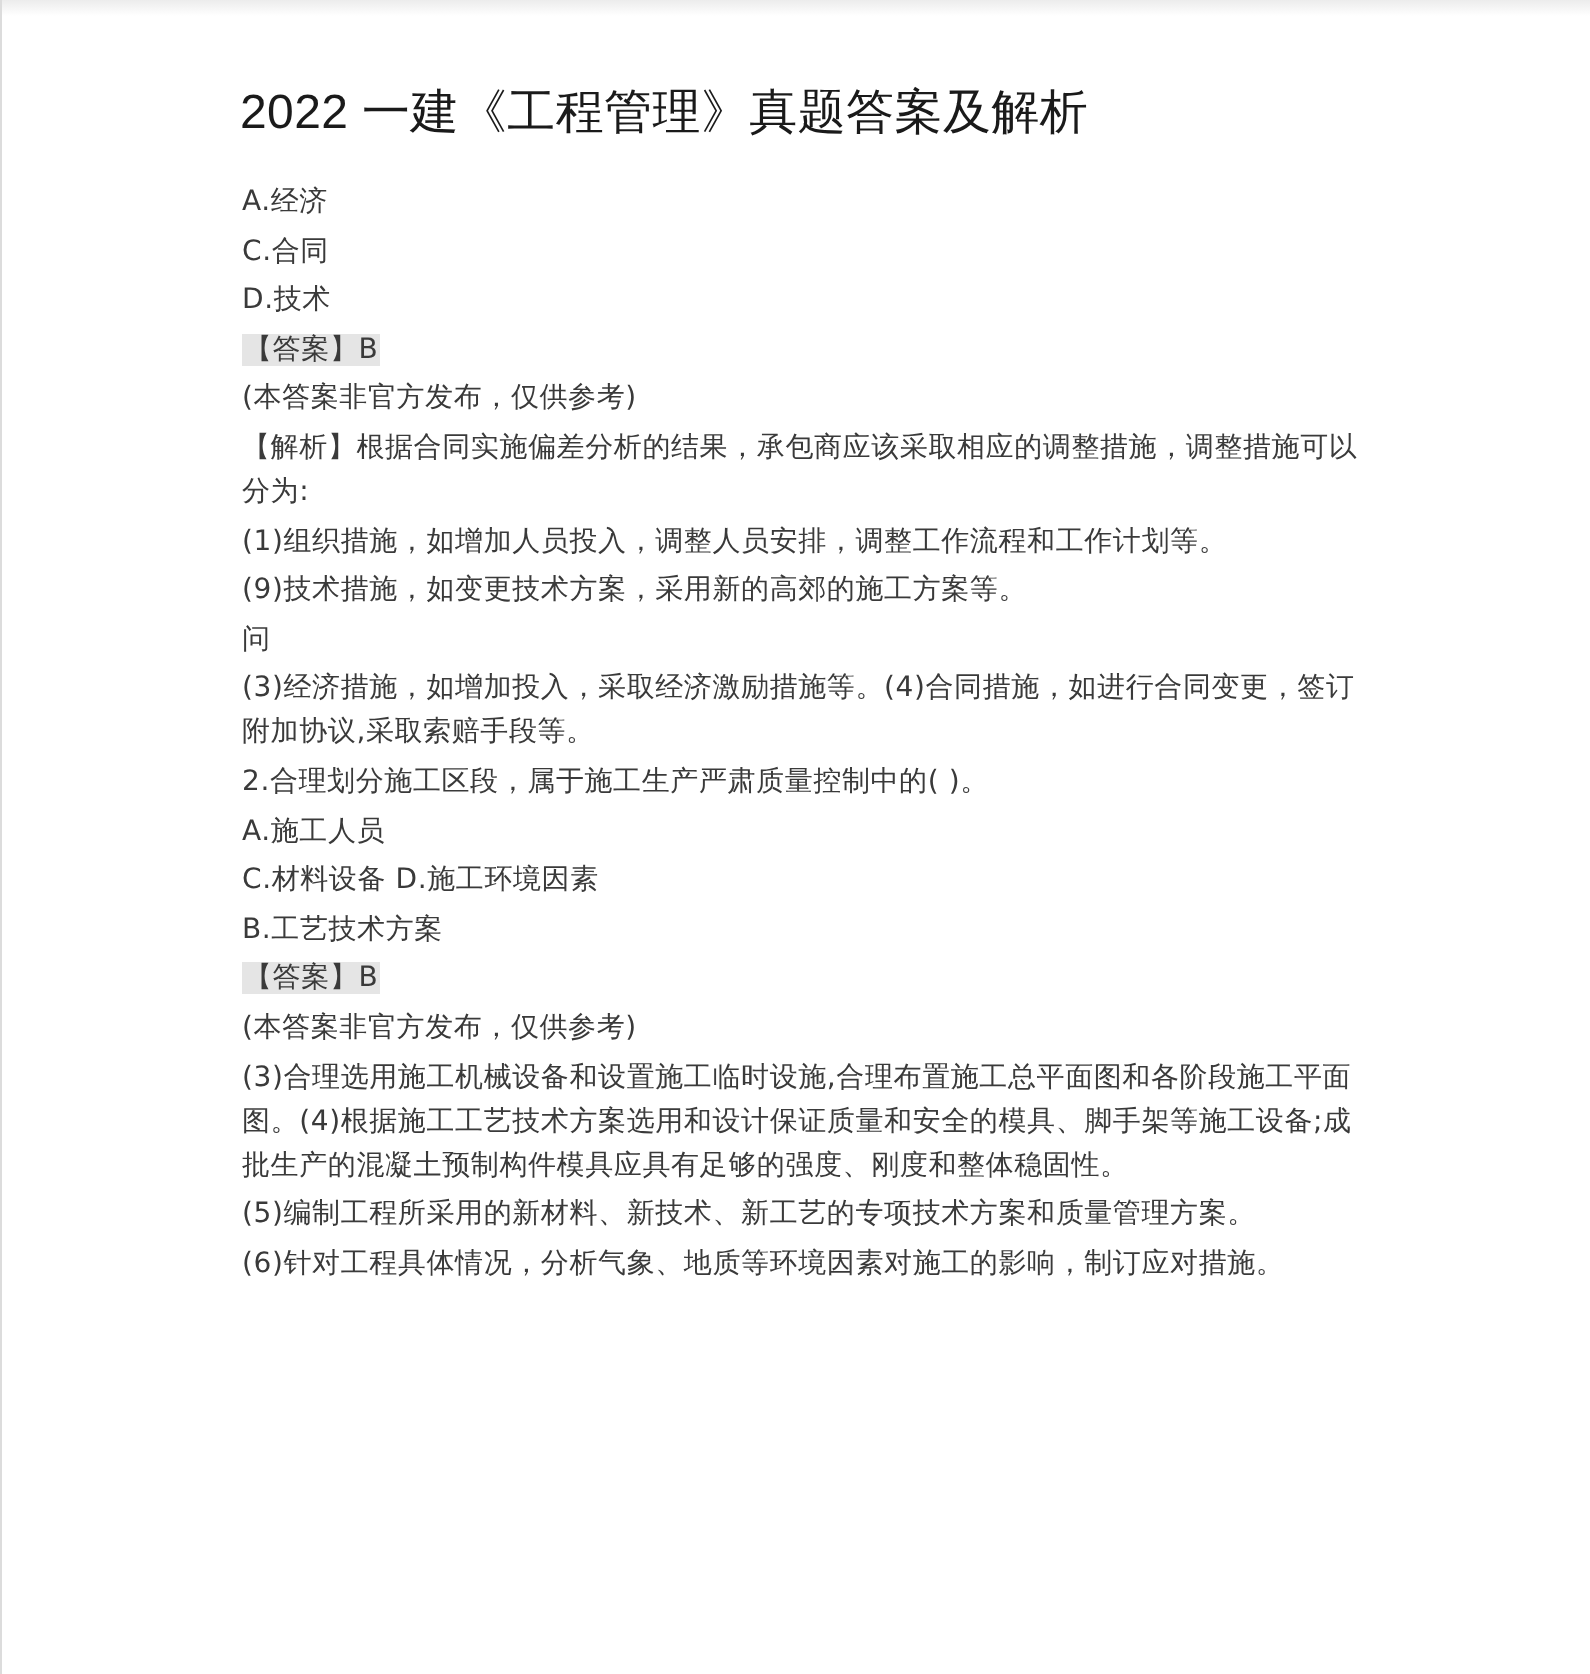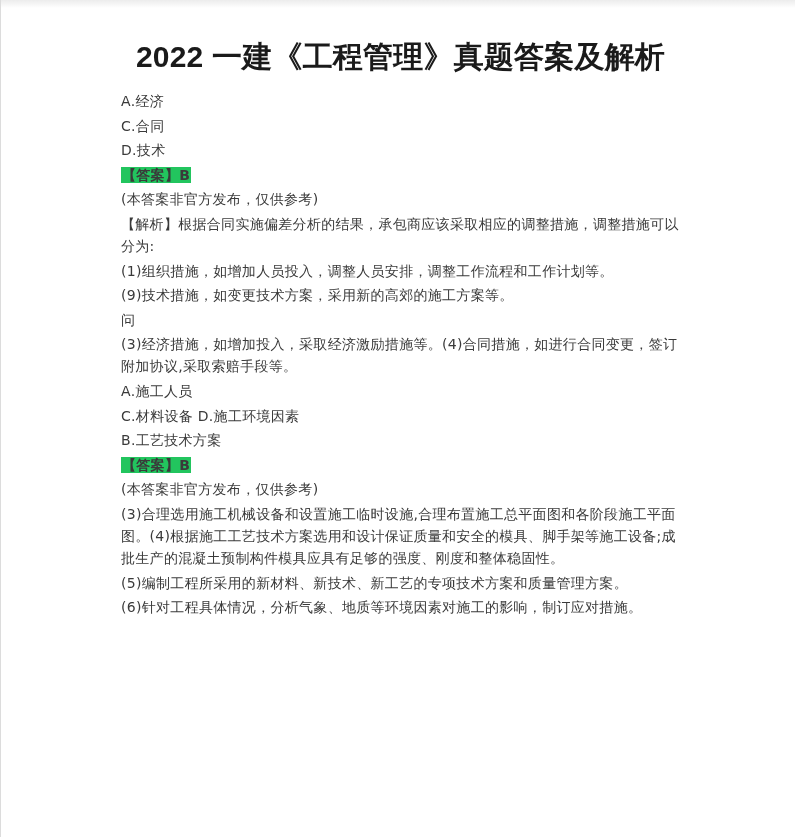--- a/index.html
+++ b/index.html
@@ -32,40 +32,38 @@
       background: linear-gradient(#ececec, #ffffff);
     }
     .content {
       position: absolute;
       left: 120px;
       top: 38px;
       width: 560px;
     }
     .title {
       font-family: "Liberation Sans", "DejaVu Sans", sans-serif;
-      font-weight: bold;
-      font-size: 30px;
+      font-weight: normal;
+      font-size: 24px;
       color: #1a1a1a;
       line-height: 38px;
       margin: 0 0 14px -1px;
       letter-spacing: 0.2px;
       white-space: nowrap;
-      text-align: center;
     }
     .p {
       font-size: 14px;
       line-height: 22px;
       margin: 0 0 2.6px 0;
       color: #3a3a3a;
       letter-spacing: 0.3px;
     }
     .hl {
-      background: #22c55e;
+      background: #e5e5e5;
       padding: 0 1px;
-      font-weight: bold;
     }
   </style>
 </head>
 <body>
 
 <div class="page">
   <div class="top-shade"></div>
 
   <div class="content">
     <h1 class="title">2022 一建《工程管理》真题答案及解析</h1>
@@ -77,20 +75,21 @@
       <p class="p"><span class="hl">【答案】B</span></p>
       <p class="p">(本答案非官方发布，仅供参考)</p>
       <p class="p">【解析】根据合同实施偏差分析的结果，承包商应该采取相应的调整措施，调整措施可以分为:</p>
       <p class="p">(1)组织措施，如增加人员投入，调整人员安排，调整工作流程和工作计划等。</p>
       <p class="p">(9)技术措施，如变更技术方案，采用新的高郊的施工方案等。</p>
       <p class="p">问</p>
       <p class="p">(3)经济措施，如增加投入，采取经济激励措施等。(4)合同措施，如进行合同变更，签订附加协议,采取索赔手段等。</p>
     </div>
 
     <div>
+      <p class="p">2.合理划分施工区段，属于施工生产严肃质量控制中的( )。</p>
       <p class="p">A.施工人员</p>
       <p class="p">C.材料设备 D.施工环境因素</p>
       <p class="p">B.工艺技术方案</p>
       <p class="p"><span class="hl">【答案】B</span></p>
       <p class="p">(本答案非官方发布，仅供参考)</p>
       <p class="p">(3)合理选用施工机械设备和设置施工临时设施,合理布置施工总平面图和各阶段施工平面图。(4)根据施工工艺技术方案选用和设计保证质量和安全的模具、脚手架等施工设备;成批生产的混凝土预制构件模具应具有足够的强度、刚度和整体稳固性。</p>
       <p class="p">(5)编制工程所采用的新材料、新技术、新工艺的专项技术方案和质量管理方案。</p>
       <p class="p">(6)针对工程具体情况，分析气象、地质等环境因素对施工的影响，制订应对措施。</p>
     </div>
   </div>

